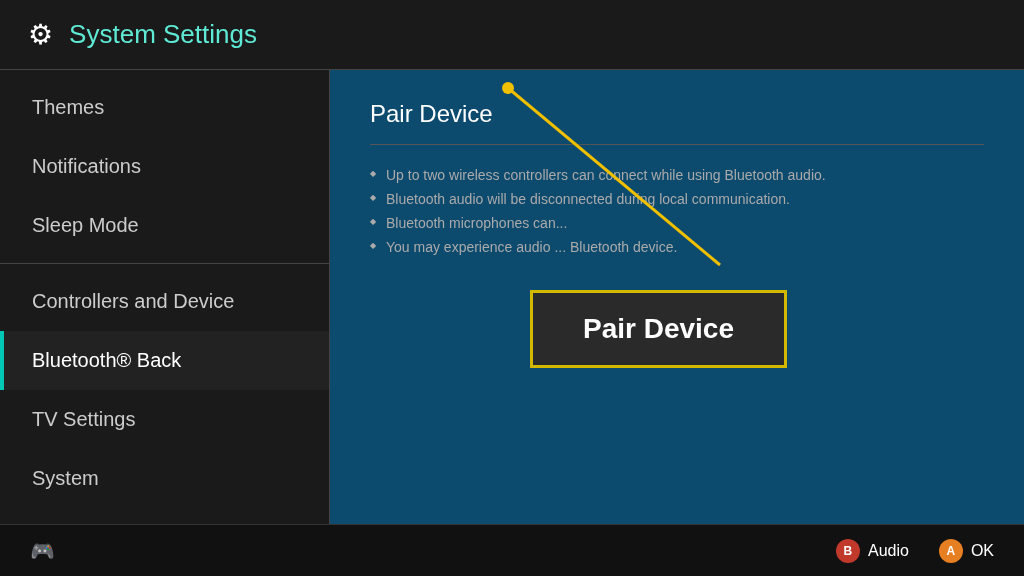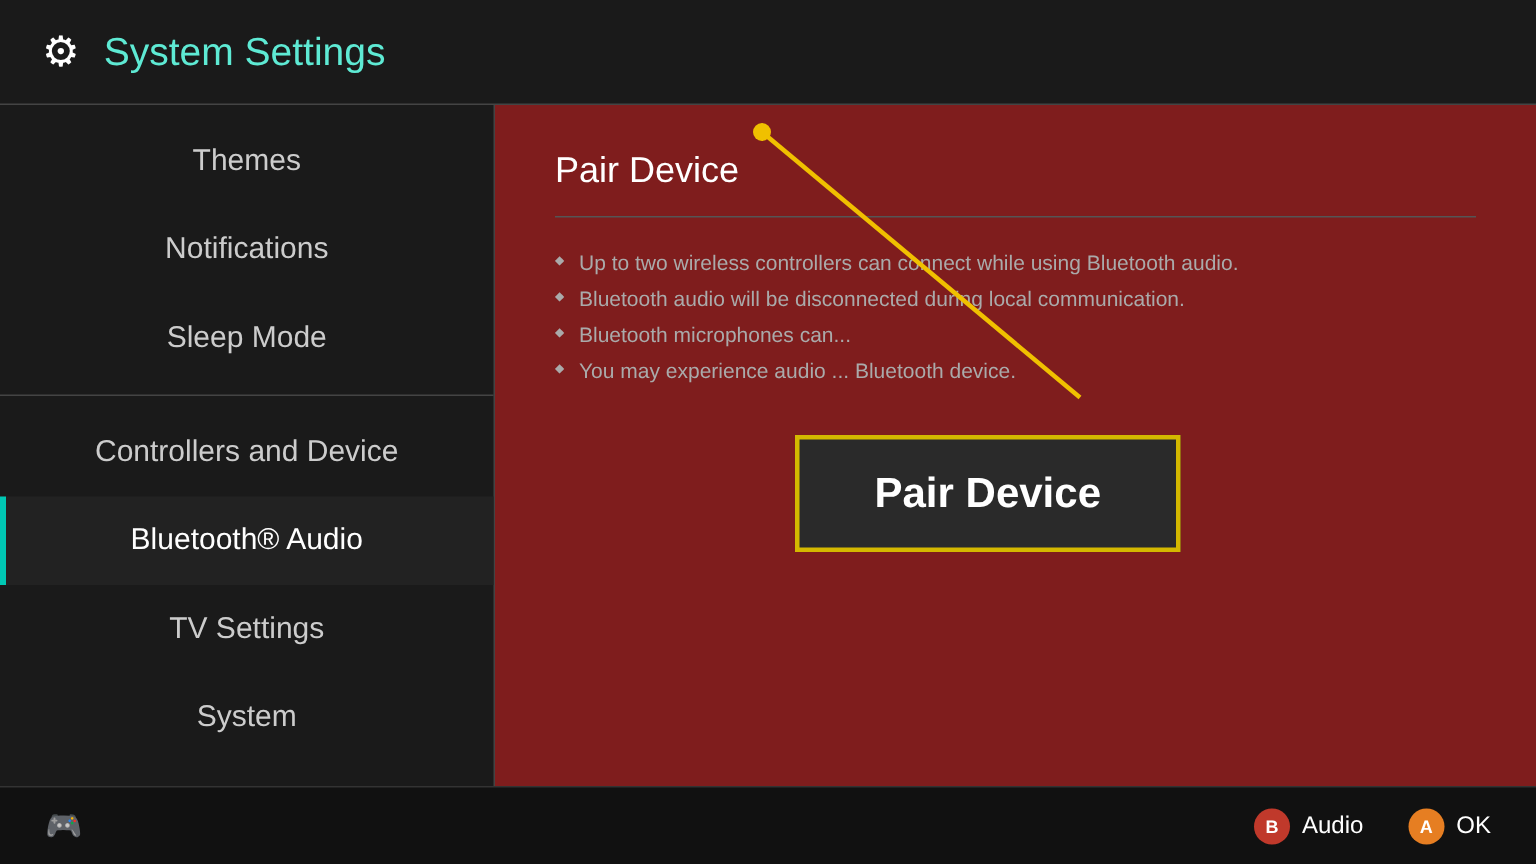--- a/index.html
+++ b/index.html
@@ -49,41 +49,40 @@
       padding-top: 8px;
       flex-shrink: 0;
     }
 
     .sidebar-item {
       padding: 18px 32px;
       font-size: 20px;
       color: #cccccc;
       cursor: pointer;
       position: relative;
-      text-align: center;
     }
 
     .sidebar-item.active {
       color: #ffffff;
       border-left: 4px solid #00c8b4;
       padding-left: 28px;
       background: #222;
     }
 
     .sidebar-divider {
       height: 1px;
       background: #444;
       margin: 8px 0;
     }
 
     
     .content {
       flex: 1;
       padding: 30px 40px;
-      background: #7f1d1d;
+      background: #0c4a6e;
       position: relative;
     }
 
     .content-title {
       font-size: 24px;
       font-weight: 400;
       color: #ffffff;
       margin-bottom: 16px;
     }
 
@@ -205,21 +204,21 @@
 </div>
 
 <div class="main-layout">
 
   <div class="sidebar">
     <div class="sidebar-item">Themes</div>
     <div class="sidebar-item">Notifications</div>
     <div class="sidebar-item">Sleep Mode</div>
     <div class="sidebar-divider"></div>
     <div class="sidebar-item">Controllers and Device</div>
-    <div class="sidebar-item active">Bluetooth® Audio</div>
+    <div class="sidebar-item active">Bluetooth® Back</div>
     <div class="sidebar-item">TV Settings</div>
     <div class="sidebar-item">System</div>
   </div>
 
   <div class="content">
     <div class="content-title">Pair Device</div>
     <div class="content-divider"></div>
     <ul class="bullet-list">
       <li>Up to two wireless controllers can connect while using Bluetooth audio.</li>
       <li>Bluetooth audio will be disconnected during local communication.</li>

